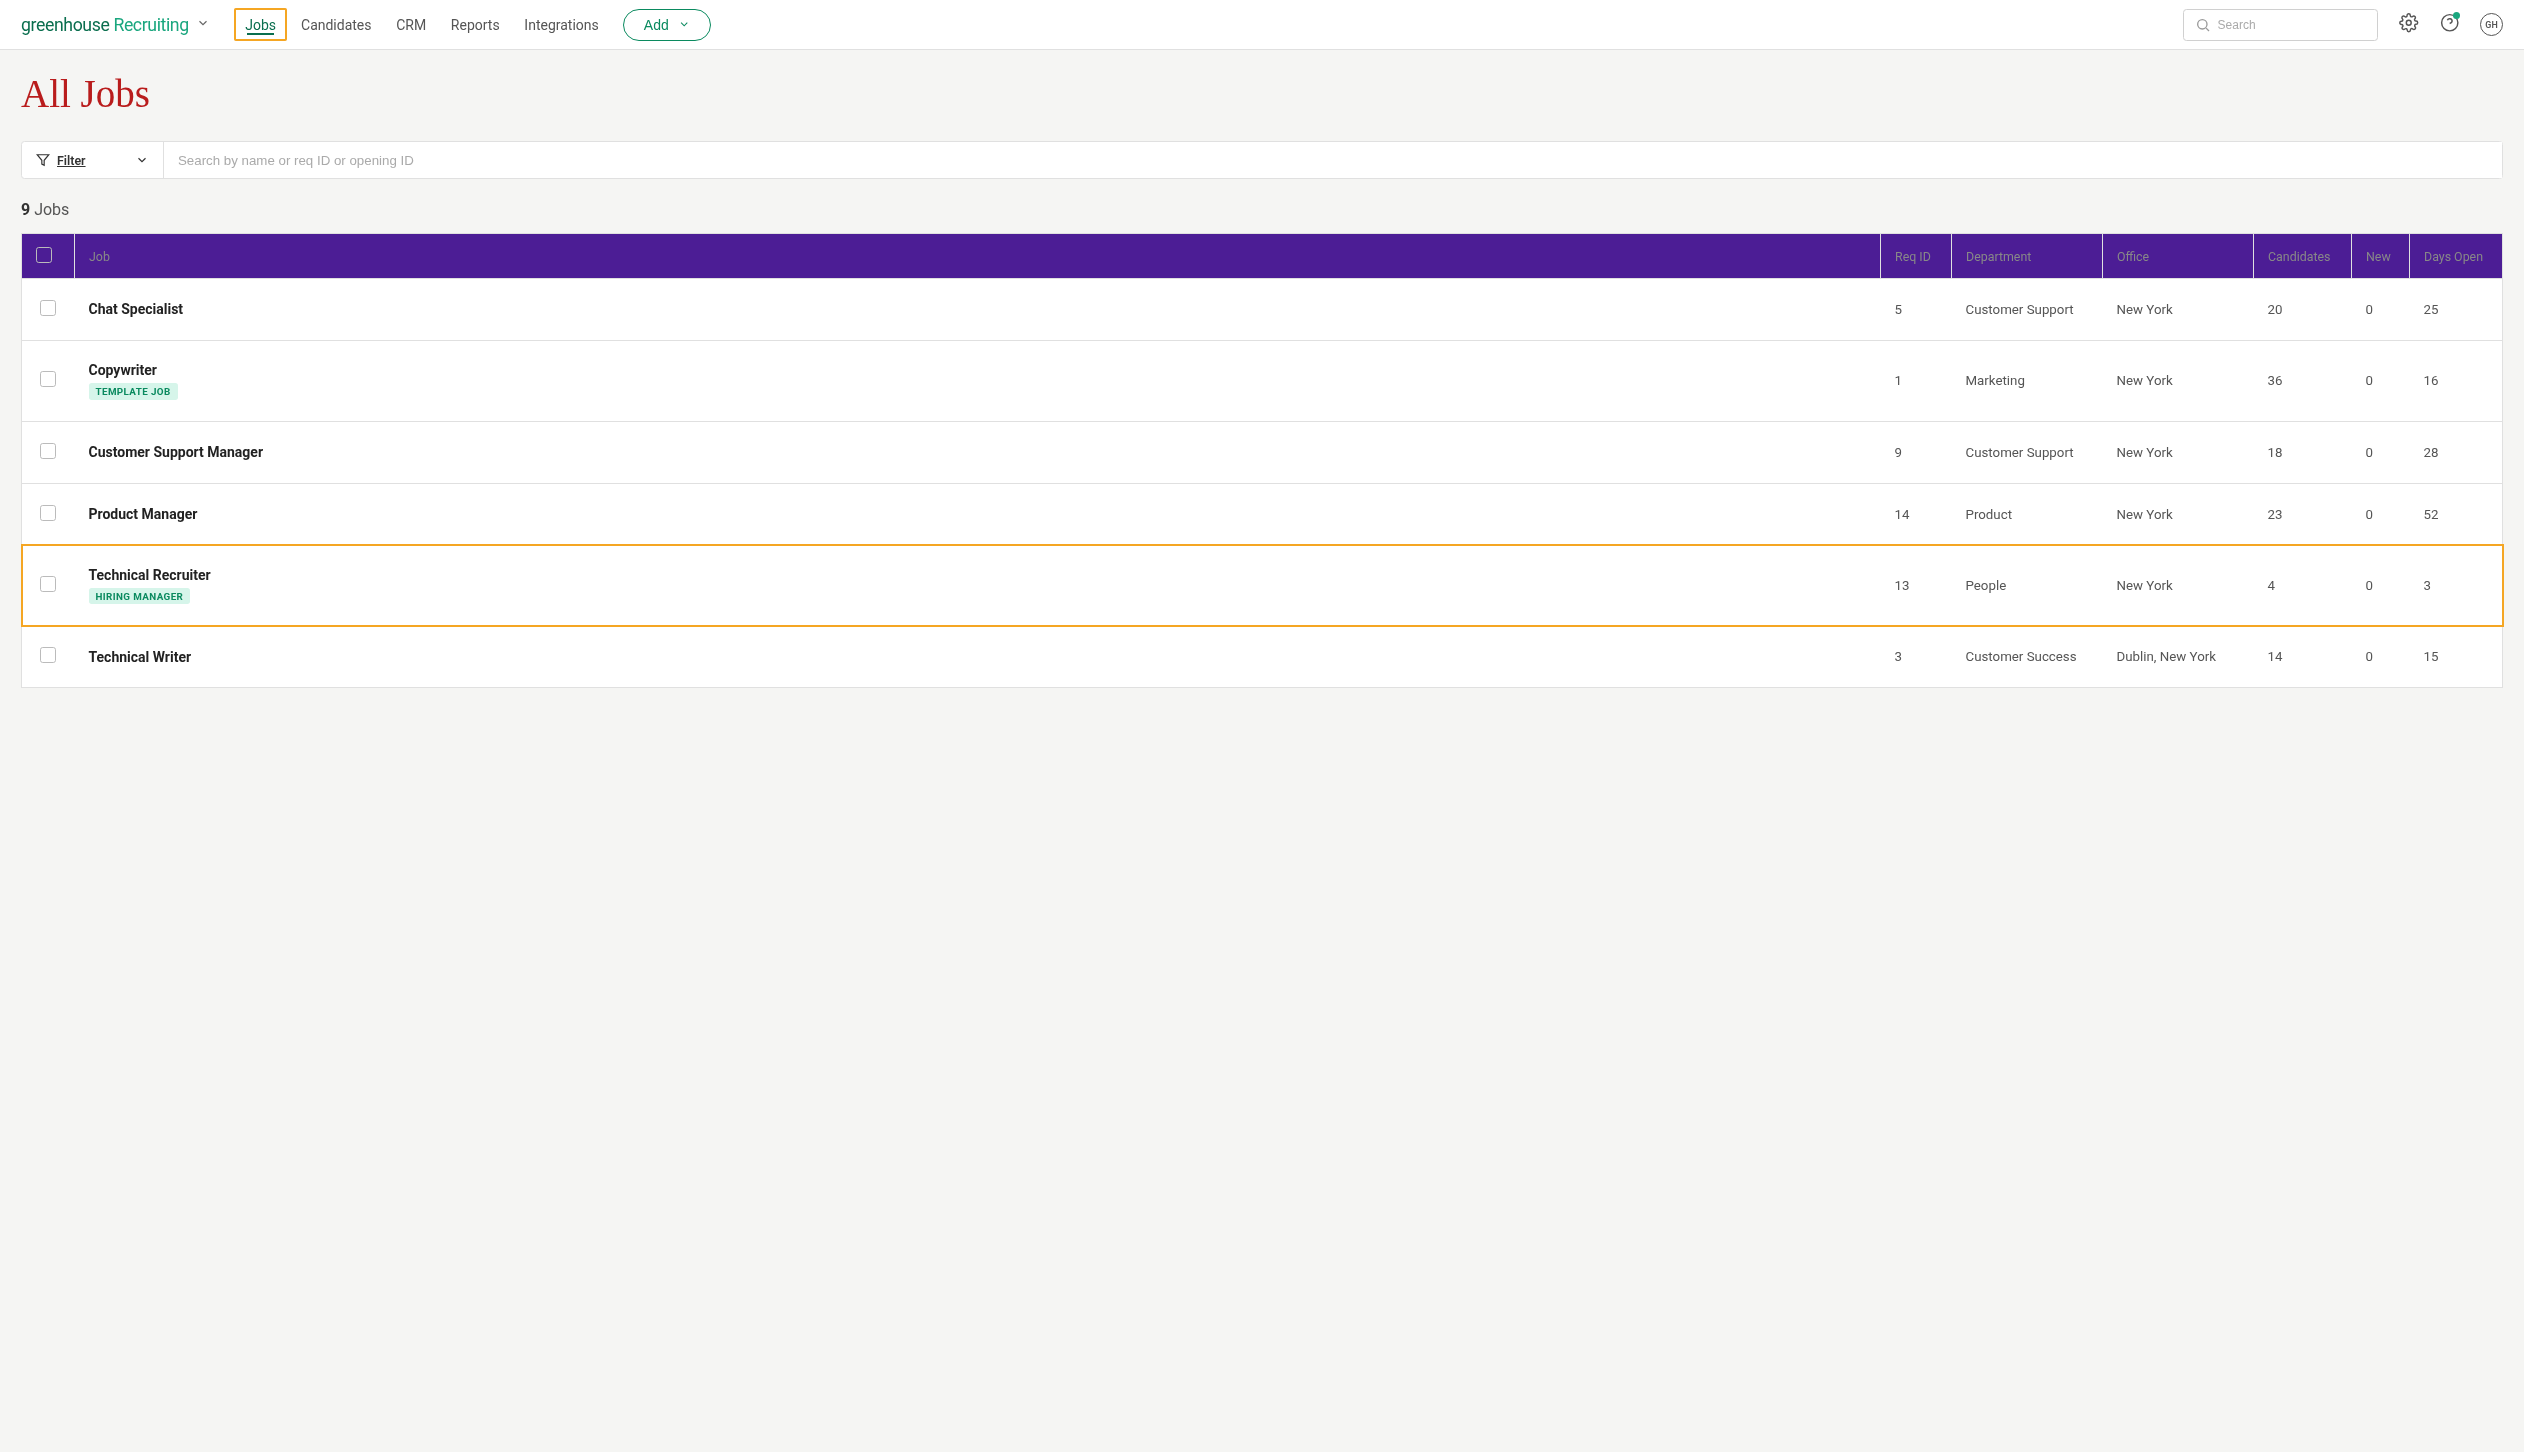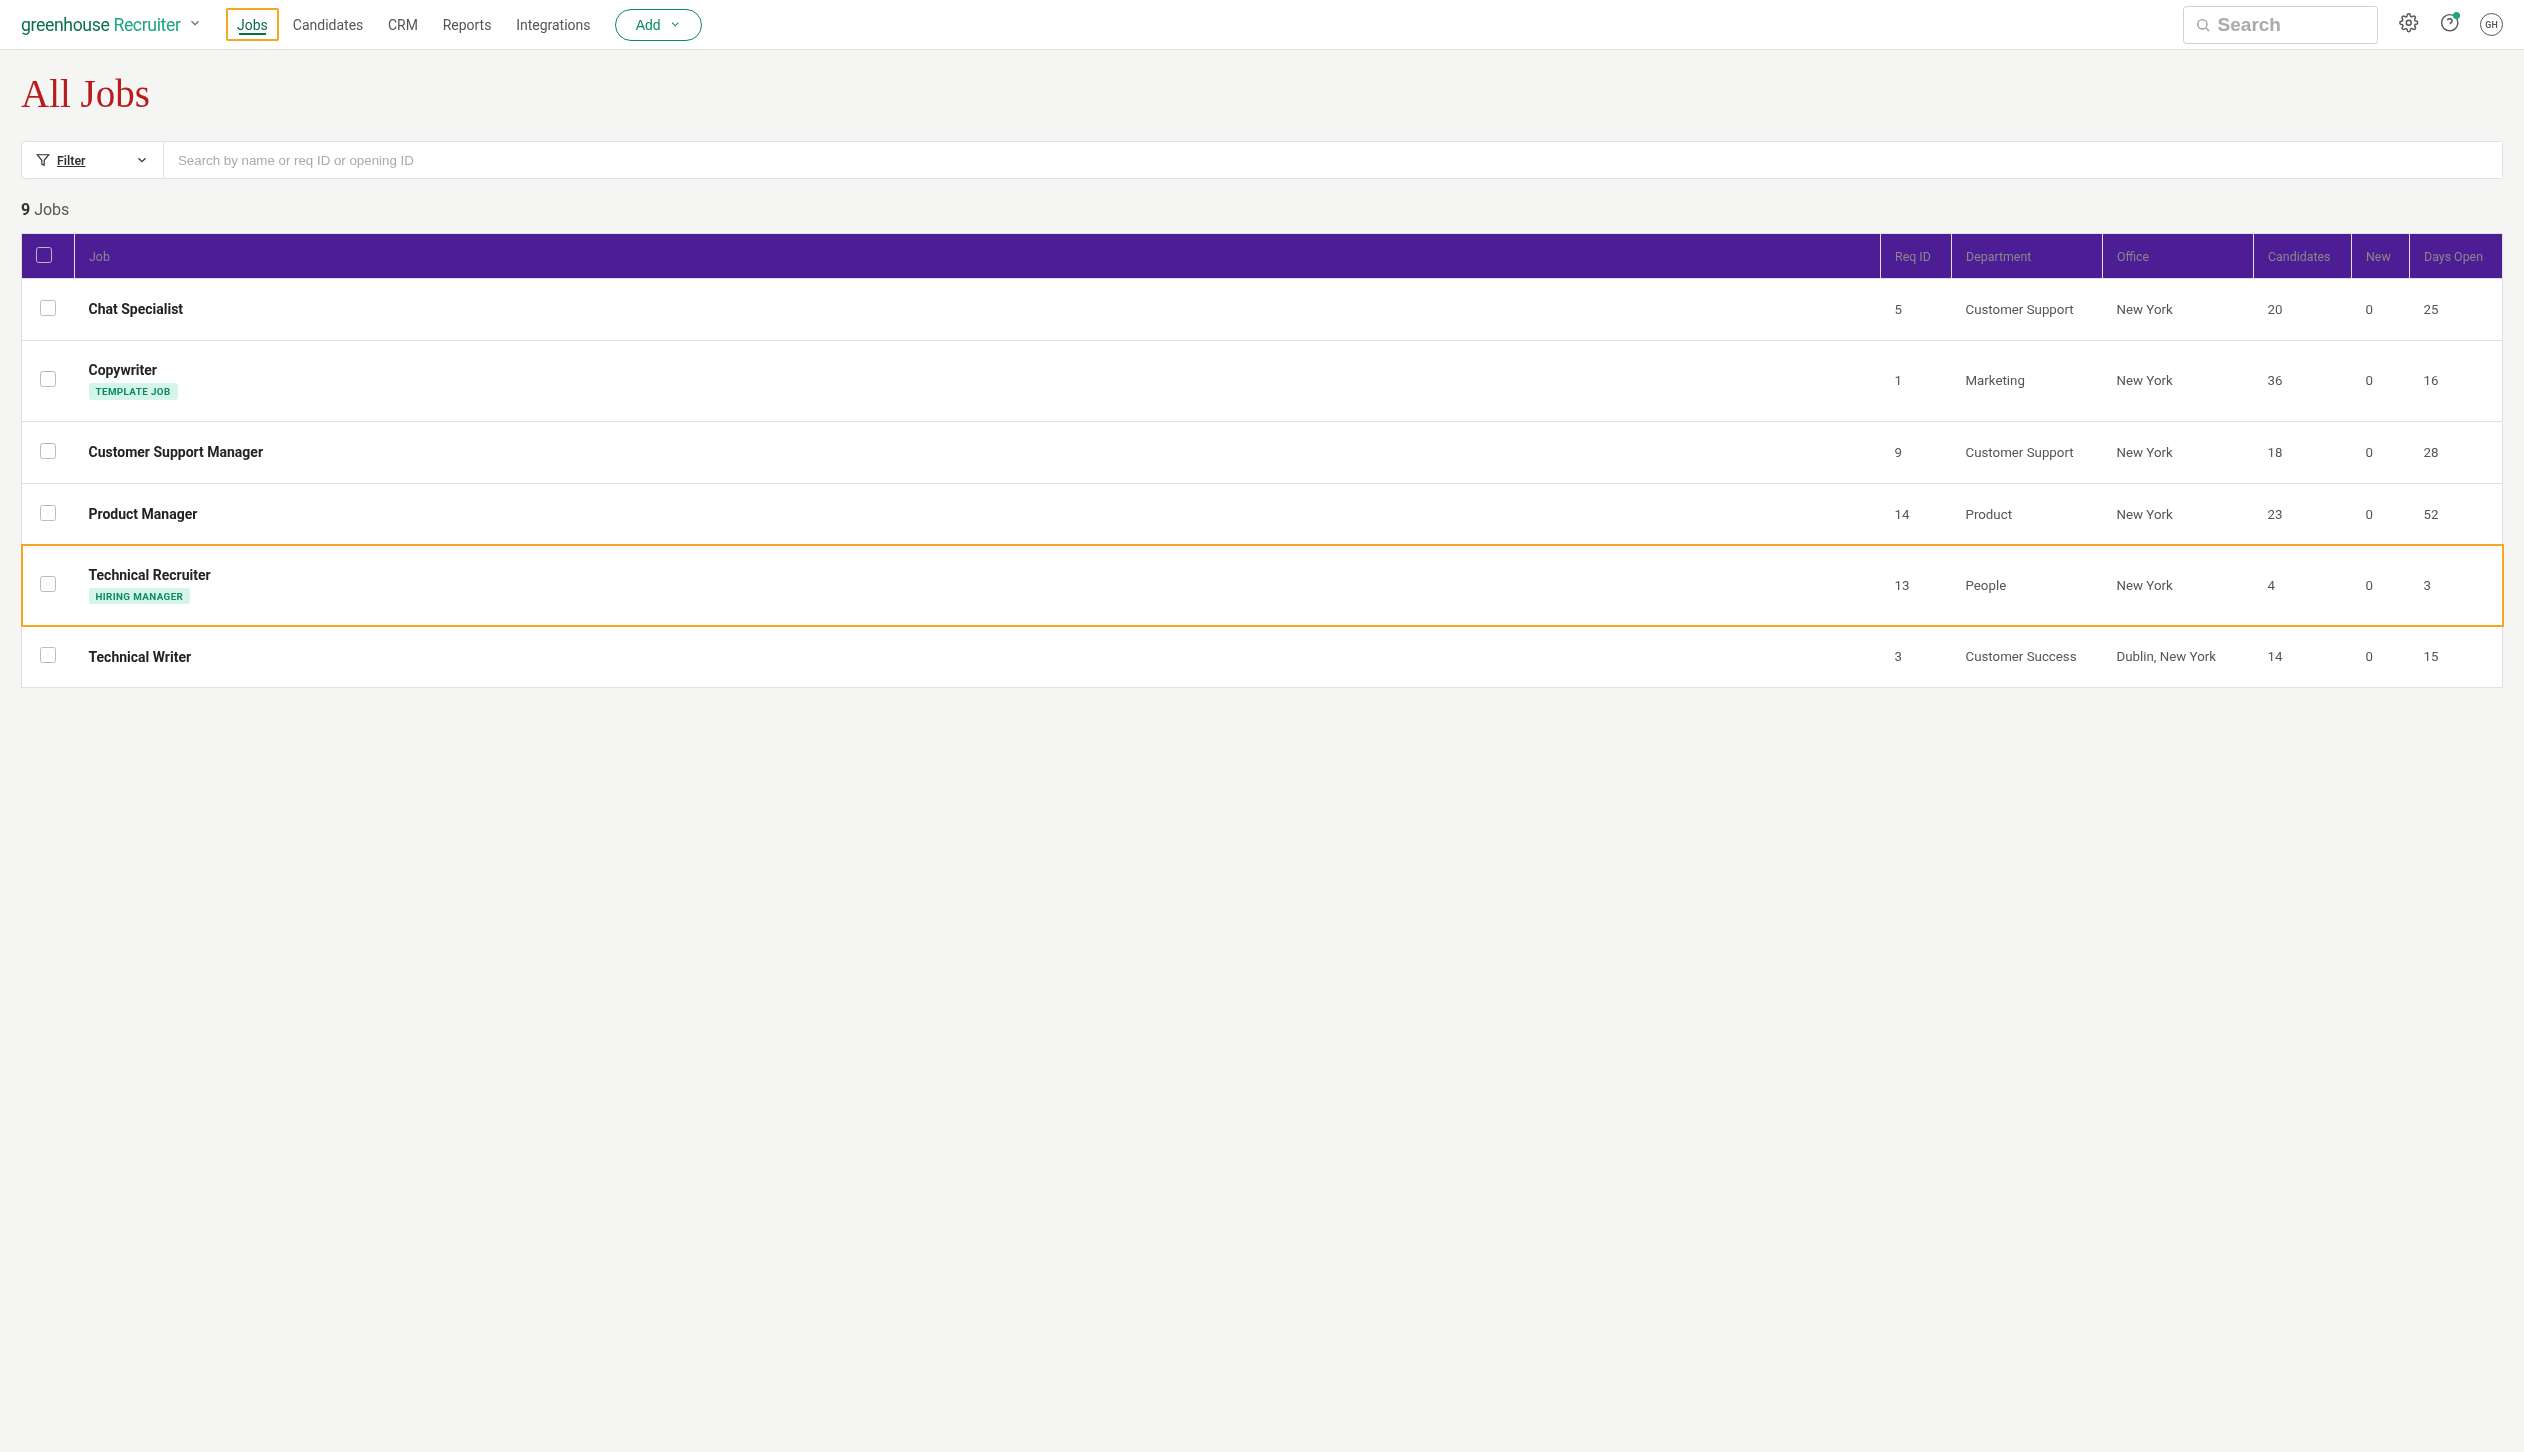--- a/index.html
+++ b/index.html
@@ -98,24 +98,23 @@
       background: #fff;
     }
     .search-box svg {
       color: #999;
       margin-right: 7px;
       flex-shrink: 0;
     }
     .search-box input {
       border: none;
       outline: none;
-      font-size: 19px;
+      font-size: 12px;
       width: 100%;
       color: #1d4ed8;
-      font-weight: bold;
     }
     .search-box input::placeholder {
       color: #aaa;
     }
     .header-icons {
       display: flex;
       align-items: center;
       gap: 21px;
       margin-left: 21px;
     }
@@ -273,21 +272,21 @@
       outline: 2.7px solid #f5a623;
       outline-offset: -1.8px;
     }
   </style>
 </head>
 <body>
 
 <div class="top-bar">
   <div class="logo">
     <span class="logo-text">
-      <span class="logo-green">greenhouse</span><span class="logo-teal"> Recruiter</span>
+      <span class="logo-green">greenhouse</span><span class="logo-teal"> Recruiting</span>
     </span>
     <span class="chevron-down">
       <svg width="14" height="14" viewBox="0 0 24 24" fill="none" stroke="currentColor" stroke-width="2">
           <polyline points="6 9 12 15 18 9"></polyline>
         </svg>
     </span>
   </div>
 
   <div class="nav-links">
     <div class="nav-link active highlighted">Jobs</div>

